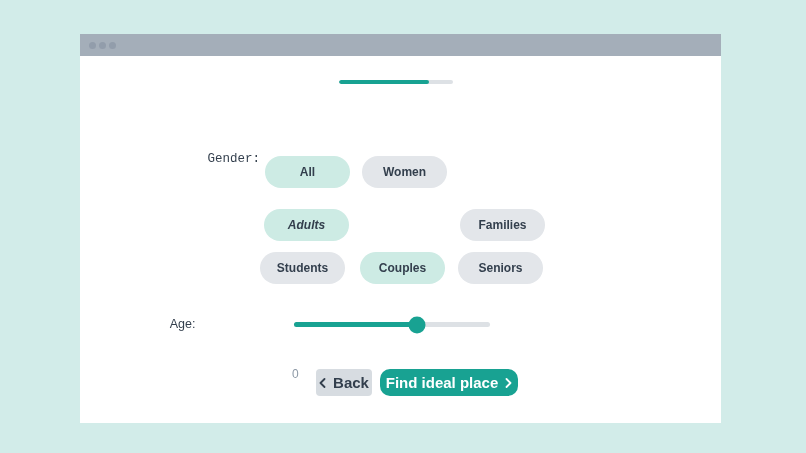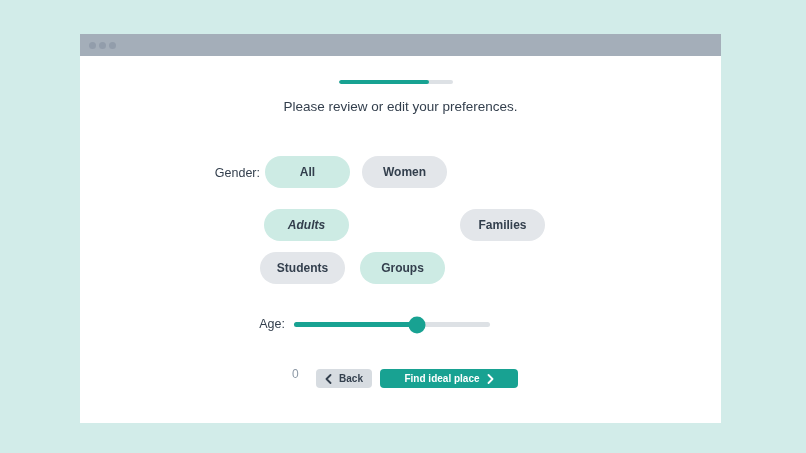--- a/index.html
+++ b/index.html
@@ -22,24 +22,24 @@
   .pill{position:absolute;width:85px;height:32px;border-radius:16px;background:var(--pill-gray);
         display:flex;align-items:center;justify-content:center;font-size:12px;font-weight:bold;
         color:var(--text-dark);cursor:pointer;border:none;}
   .pill.selected{background:var(--mint);}
   .slider-track{position:absolute;left:214px;top:288px;width:196px;height:5px;border-radius:2.5px;background:var(--track-gray);}
   .slider-fill{position:absolute;left:0;top:0;height:100%;border-radius:2.5px;background:var(--accent);width:0;}
   .slider-handle{position:absolute;top:50%;width:17px;height:17px;border-radius:50%;background:var(--accent);
                  transform:translate(-50%,-50%);cursor:grab;}
   .slider-num{position:absolute;top:333px;font-size:12px;color:var(--muted);}
   .slider-num.value{color:var(--text-dark);font-weight:bold;}
-  .btn{position:absolute;top:335px;height:19px;border:none;border-radius:4px;display:flex;align-items:center;
-       justify-content:center;gap:7px;font-family:"Liberation Sans",sans-serif;font-size:10px;font-weight:bold;cursor:pointer;}
+  .btn{position:absolute;top:335px;height:27px;border:none;border-radius:4px;display:flex;align-items:center;
+       justify-content:center;gap:7px;font-family:"Liberation Sans",sans-serif;font-size:15px;font-weight:bold;cursor:pointer;}
   .btn-back{left:236px;width:56px;background:var(--back-bg);color:var(--text-dark);}
-  .btn-find{left:300px;width:138px;background:var(--accent);color:var(--button-text);}
+  .btn-find{left:300px;width:138px;background:var(--accent);color:var(--button-text);border-radius:10px;}
   .chev{display:flex;align-items:center;}
   .chev svg{display:block;}
 </style>
 </head>
 <body>
 
 <div class="stage">
   <div class="card">
 
     <div class="header-bar">
@@ -48,33 +48,33 @@
         <span class="dot"></span>
         <span class="dot"></span>
       </div>
     </div>
 
     <div class="progress">
       <div class="progress-fill" style="width: 79%;"></div>
     </div>
 
     <div class="heading">
-      <div>Please review or edit your preferences.</div>
     </div>
 
-    <div class="row-label" style="left:0;top:132px;width:180px;">Gender:</div>
+    <div class="row-label" style="left:0;top:118px;width:180px;font-family:Liberation Mono, monospace;">Gender:</div>
     <button class="pill" style="left:282px;top:122px;">Women</button>
     <button class="pill selected" style="left:185px;top:122px;">All</button>
 
     <button class="pill selected" style="left:184px;top:175px;font-style:italic;">Adults</button>
     <button class="pill" style="left:380px;top:175px;">Families</button>
     <button class="pill" style="left:180px;top:218px;">Students</button>
-    <button class="pill selected" style="left:280px;top:218px;">Groups</button>
+    <button class="pill selected" style="left:280px;top:218px;">Couples</button>
+    <button class="pill" style="left:378px;top:218px;">Seniors</button>
 
-    <div class="row-label" style="left:0;top:283px;width:205px;">Age:</div>
+    <div class="row-label" style="left:0;top:283px;width:205px;text-align:center;">Age:</div>
     <div class="slider-track">
       <div class="slider-fill" style="width: 63%;"></div>
       <div class="slider-handle" style="left: 63%;"></div>
     </div>
     <div class="slider-num" style="left:212px;">0</div>
     <div class="slider-num value" style="left:325px;width:24px;text-align:center;">65</div>
     <div class="slider-num" style="left:390px;width:22px;text-align:right;">99</div>
 
     <button class="btn btn-back">
       <span class="chev">

